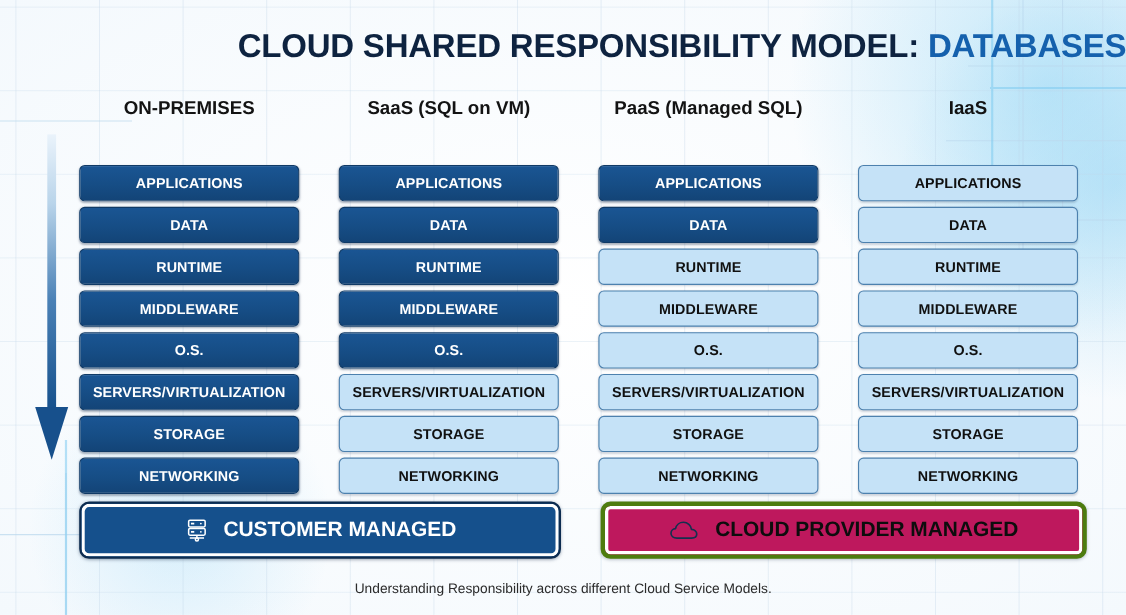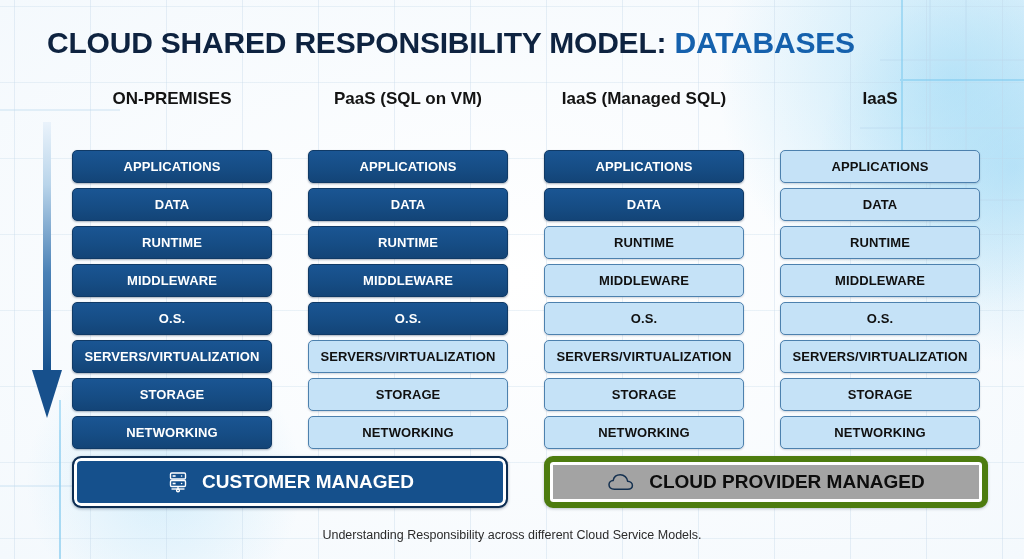--- a/index.html
+++ b/index.html
@@ -58,21 +58,21 @@
     width: 1024px;
     height: 559px;
   }
 
   
   .title {
     position: absolute;
     top: 26px;
     left: 0;
     width: 1024px;
-    text-align: left;
+    text-align: right;
     font-size: 30px;
     font-weight: bold;
     letter-spacing: -0.2px;
     color: #0e2340;
     white-space: nowrap;
     padding-left: 47px;
   }
   .title .accent { color: #1561ad; }
 
   
@@ -158,22 +158,22 @@
   }
 
   .legend-btn.customer {
     background: #15508c;
     border: 2px solid #0d2c50;
     box-shadow: inset 0 0 0 3px #ffffff, 0 1px 3px rgba(10,30,60,0.35);
     color: #ffffff;
   }
 
   .legend-btn.provider {
-    background: #a3a3a3;
-    border: 6px solid #4d7c0f;
+    background: #be185d;
+    border: 4px solid #4d7c0f;
     box-shadow: inset 0 0 0 3px #ffffff, 0 1px 3px rgba(10,30,60,0.25);
     color: #0d0d0d;
   }
 
   .legend-icon { display: flex; align-items: center; }
 
   
   .footer {
     position: absolute;
     top: 528px;
@@ -237,35 +237,35 @@
         <div class="layer dark">RUNTIME</div>
         <div class="layer dark">MIDDLEWARE</div>
         <div class="layer dark">O.S.</div>
         <div class="layer dark">SERVERS/VIRTUALIZATION</div>
         <div class="layer dark">STORAGE</div>
         <div class="layer dark">NETWORKING</div>
       </div>
     </div>
 
     <div class="column">
-      <div class="col-header">PaaS (SQL on VM)</div>
+      <div class="col-header">SaaS (SQL on VM)</div>
       <div class="layer-stack">
         <div class="layer dark">APPLICATIONS</div>
         <div class="layer dark">DATA</div>
         <div class="layer dark">RUNTIME</div>
         <div class="layer dark">MIDDLEWARE</div>
         <div class="layer dark">O.S.</div>
         <div class="layer light">SERVERS/VIRTUALIZATION</div>
         <div class="layer light">STORAGE</div>
         <div class="layer light">NETWORKING</div>
       </div>
     </div>
 
     <div class="column">
-      <div class="col-header">IaaS (Managed SQL)</div>
+      <div class="col-header">PaaS (Managed SQL)</div>
       <div class="layer-stack">
         <div class="layer dark">APPLICATIONS</div>
         <div class="layer dark">DATA</div>
         <div class="layer light">RUNTIME</div>
         <div class="layer light">MIDDLEWARE</div>
         <div class="layer light">O.S.</div>
         <div class="layer light">SERVERS/VIRTUALIZATION</div>
         <div class="layer light">STORAGE</div>
         <div class="layer light">NETWORKING</div>
       </div>

